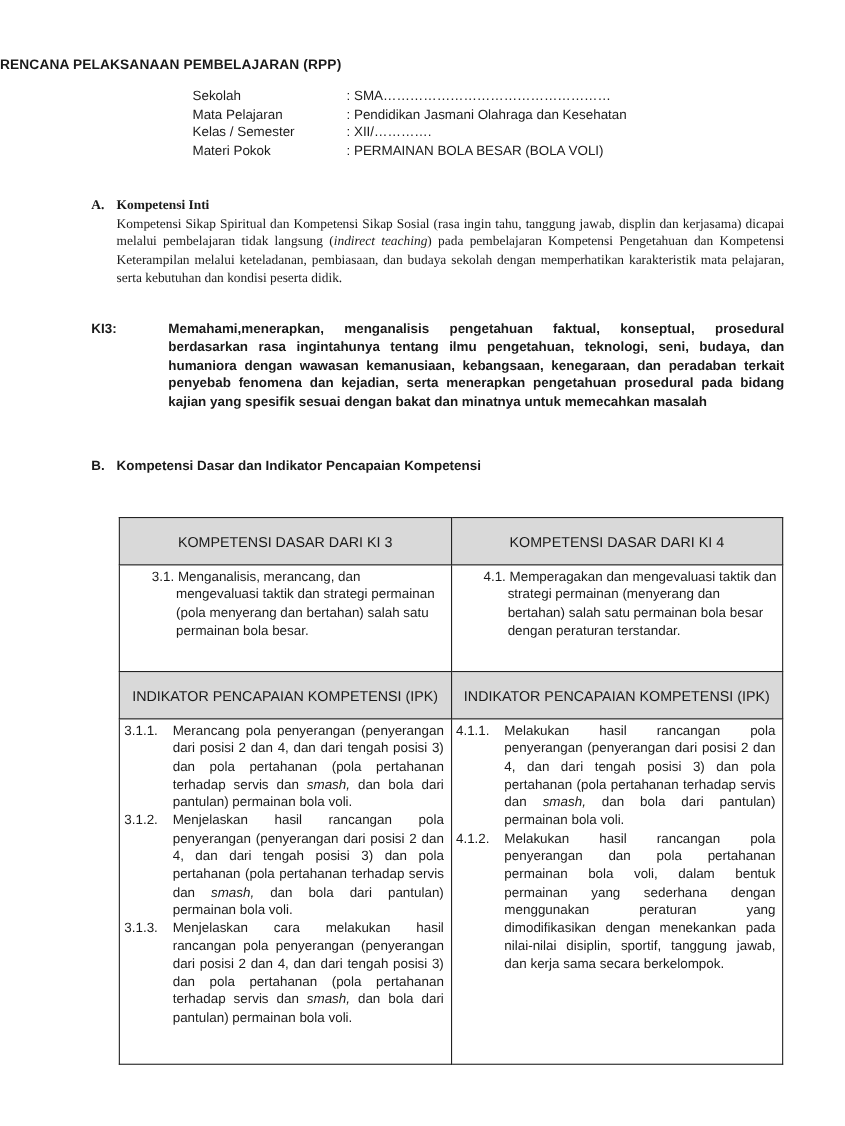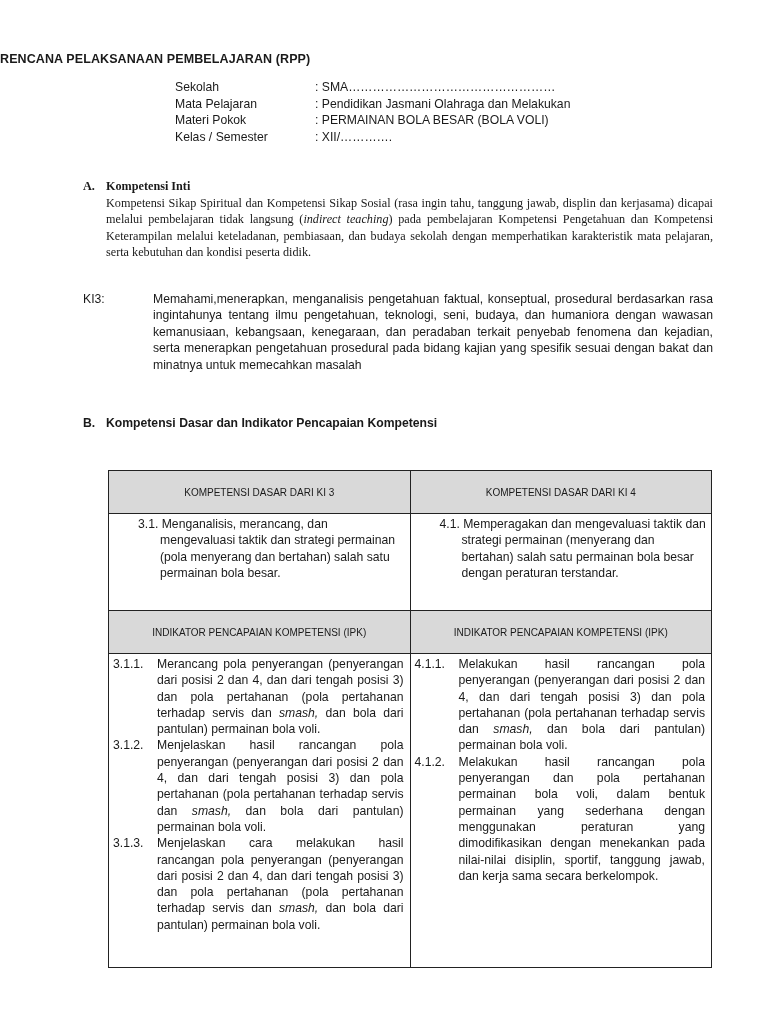--- a/index.html
+++ b/index.html
@@ -9,56 +9,56 @@
   .title { position:absolute; top:52px; left:0; width:768px; 
            font-size:12.5px; font-weight:bold; letter-spacing:0.1px; }
   .meta { position:absolute; top:79px; left:175px; }
   .meta-row { height:16.6px; line-height:16.6px; white-space:nowrap; }
   .meta-label { display:inline-block; width:140px; }
   .sec-a { position:absolute; top:178px; left:83px; width:630px;font-family:Liberation Serif, serif; }
   .sec-head { font-weight:bold; height:17px; line-height:17px; }
   .sec-head .letter { display:inline-block; width:23px; }
   .para { margin-left:23px; text-align:justify; line-height:16.3px; }
   .para i { font-style:italic; }
-  .ki { position:absolute; top:291px; left:83px; width:630px; }
+  .ki { position:absolute; top:291px; left:83px; width:630px;font-weight:bold; }
   .ki-row { display:flex; line-height:16.4px; }
   .ki-label { width:70px; flex:none; }
   .ki-text { flex:1; text-align:justify; }
   .sec-b { position:absolute; top:416px; left:83px; font-weight:bold; }
   .sec-b .letter { display:inline-block; width:23px; }
   table.kd { position:absolute; top:470px; left:108px; width:604px; border-collapse:collapse; table-layout:fixed; }
   table.kd td { border:1.5px solid #222; vertical-align:top; padding:0; }
-  .hdr { background:#d9d9d9; text-align:center; vertical-align:middle !important; height:42px; font-size:10px; }
+  .hdr { background:#d9d9d9; text-align:center; vertical-align:middle !important; height:42px; font-size:13px; }
   .kd-cell { padding:2px 4px 3px 5px !important; line-height:16.3px; height:91px; }
   .kd-cell .hang { padding-left:22px; text-indent:-22px;margin-left:24px; }
   .ipk-cell { padding:2px 6px 6px 4px !important; line-height:16.3px; height:305px; }
   .ipk-item { display:flex; }
   .ipk-num { width:44px; flex:none; }
   .ipk-text { flex:1; text-align:justify; }
   .ipk-text i { font-style:italic; }
 </style>
 </head>
 <body>
 
 <div class="page">
 
   <div class="title">RENCANA PELAKSANAAN PEMBELAJARAN (RPP)</div>
 
   <div class="meta">
     <div class="meta-row">
       <span class="meta-label">Sekolah</span><span>: SMA……………………………………………</span>
     </div>
     <div class="meta-row">
-      <span class="meta-label">Mata Pelajaran</span><span>: Pendidikan Jasmani Olahraga dan Melakukan</span>
+      <span class="meta-label">Mata Pelajaran</span><span>: Pendidikan Jasmani Olahraga dan Kesehatan</span>
+    </div>
+    <div class="meta-row">
+      <span class="meta-label">Kelas / Semester</span><span>: XII/………….</span>
     </div>
     <div class="meta-row">
       <span class="meta-label">Materi Pokok</span><span>: PERMAINAN BOLA BESAR (BOLA VOLI)</span>
-    </div>
-    <div class="meta-row">
-      <span class="meta-label">Kelas / Semester</span><span>: XII/………….</span>
     </div>
   </div>
 
   <div class="sec-a">
     <div class="sec-head">
       <span class="letter">A.</span><span>Kompetensi Inti</span>
     </div>
     <div class="para"><span>Kompetensi Sikap Spiritual dan Kompetensi Sikap Sosial (rasa ingin tahu, tanggung jawab, displin dan kerjasama) dicapai melalui pembelajaran tidak langsung (</span><i>indirect teaching</i><span>) pada pembelajaran Kompetensi Pengetahuan dan Kompetensi Keterampilan melalui keteladanan, pembiasaan, dan budaya sekolah dengan memperhatikan karakteristik mata pelajaran, serta kebutuhan dan kondisi peserta didik.</span></div>
   </div>
 

